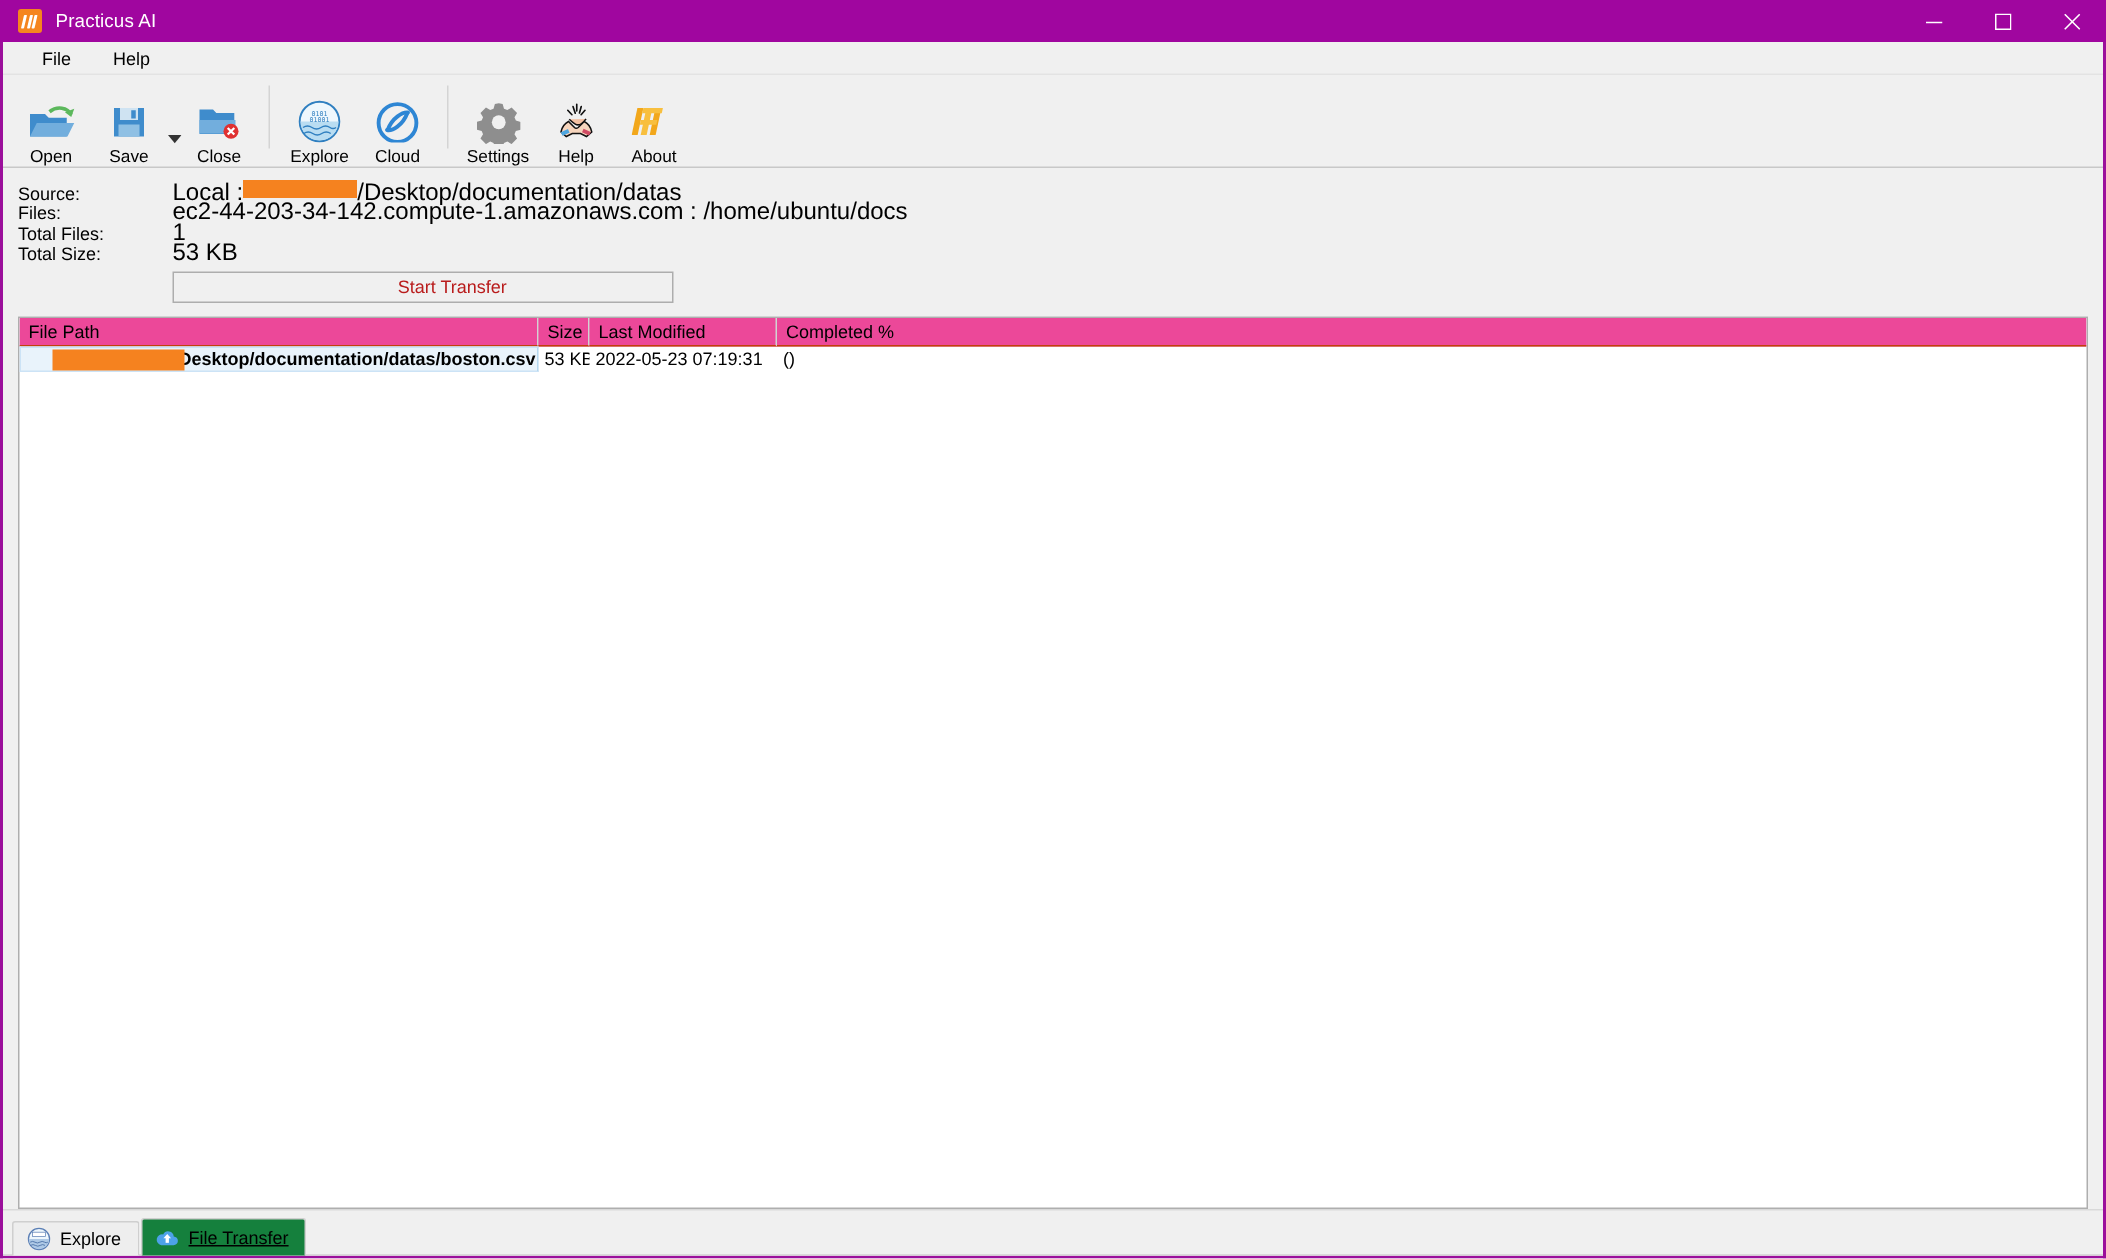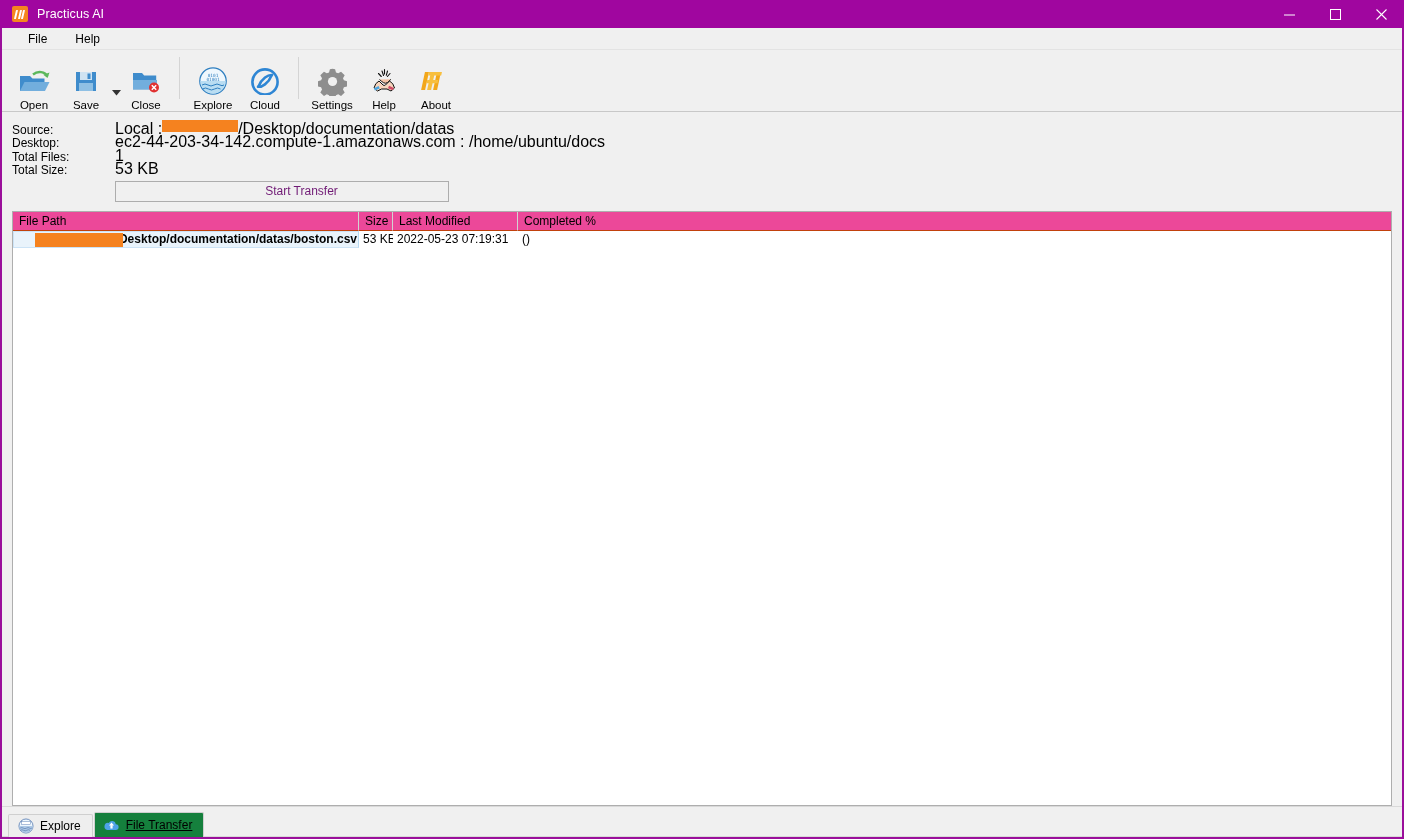--- a/index.html
+++ b/index.html
@@ -119,21 +119,21 @@
     background: #f5821f;
     height: 12px;
     vertical-align: middle;
   }
   .redact-src { width: 76px; }
   .btn-wrap { padding-left: 103px; padding-top: 7px; }
   .start-btn {
     width: 334px; height: 21px;
     background: #f0f0f0;
     border: 1px solid #adadad;
-    font-size: 12px; color: #701a75;
+    font-size: 12px; color: #b91c1c;
     font-family: "Liberation Sans", sans-serif;
     display: flex; align-items: center; justify-content: center;
     cursor: default;
     padding-left: 39px;
   }
 
   
   .table-area {
     flex: 1 1 auto;
     margin: 5px 10px 0 10px;
@@ -371,21 +371,21 @@
     <div class="inforow">
       <span class="info-label">Source:</span>
       <span class="info-value">
           <span>Local : </span>
           <span class="redact redact-src"></span>
           <span>/Desktop/documentation/datas</span>
         </span>
     </div>
 
     <div class="inforow">
-      <span class="info-label">Desktop:</span>
+      <span class="info-label">Files:</span>
       <span class="info-value">ec2-44-203-34-142.compute-1.amazonaws.com : /home/ubuntu/docs</span>
     </div>
 
     <div class="inforow">
       <span class="info-label">Total Files:</span>
       <span class="info-value">1</span>
     </div>
 
     <div class="inforow">
       <span class="info-label">Total Size:</span>

